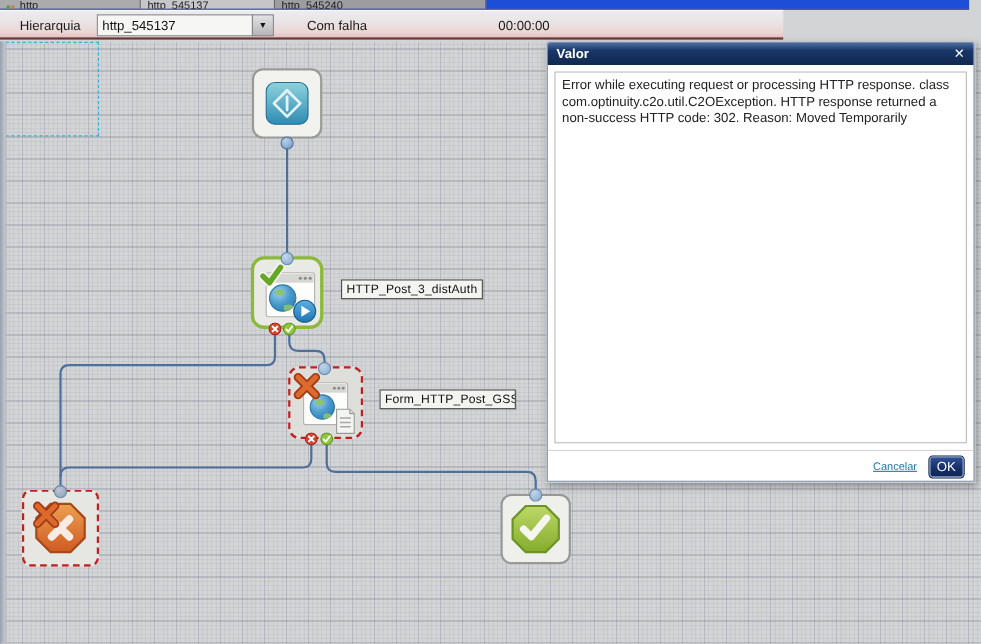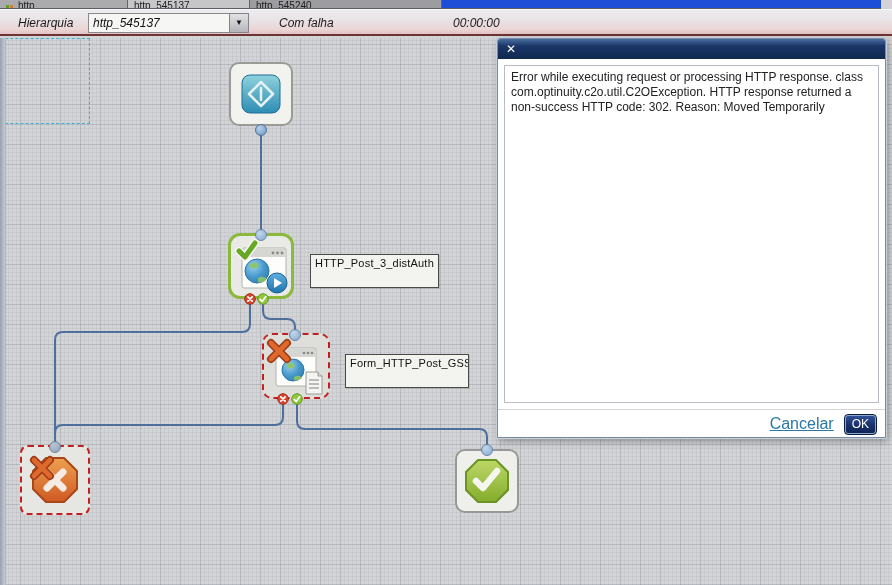--- a/index.html
+++ b/index.html
@@ -14,23 +14,23 @@
   .tab span { transform:translateY(3px); }
   .tab.t1 { width:128px; background:#ababad; }
   .tab.t2 { width:122px; background:#c6c6c8; }
   .tab.t3 { width:192px; background:#9d9da1; }
   .tab-icon { width:8px; height:8px; position:relative; transform:translateY(2px); }
   .tab-icon i { position:absolute; width:3px; height:3px; }
   .tab-icon i.a { left:0; top:2px; background:#58a030; }
   .tab-icon i.b { left:4px; top:2px; background:#d08030; }
 
   
-  .toolbar { position:absolute; left:0; top:9px; width:892px; height:27px;
+  .toolbar { position:absolute; left:0; top:9px; width:712px; height:27px;
     background:linear-gradient(#ececf0 0%, #e9e2e4 45%, #ecd6d6 80%, #e2c2c2 100%);
-    border-top:1px solid #f8f8fa; border-bottom:2px solid #6e3434;font-style:italic; }
+    border-top:1px solid #f8f8fa; border-bottom:2px solid #6e3434; }
   .toolbar .lbl { position:absolute; font-size:12px; color:#1a1a1a; top:6px; }
   .hier { left:18px; }
   .status { left:279px; }
   .timer { left:453px; }
   .ddl { position:absolute; left:88px; top:3px; width:142px; height:20px;
     background:#f6f6f4; border:1px solid #8a8a8e; font-size:12px; color:#111;
     padding:2px 4px; line-height:15px; }
   .ddl-btn { position:absolute; left:229px; top:3px; width:20px; height:20px;
     background:linear-gradient(#e2e2e4,#b6b6ba); border:1px solid #84848a;
     font-size:8px; color:#111; text-align:center; line-height:18px; cursor:pointer; }
@@ -62,40 +62,40 @@
     border:1px dashed #3cb0d4; z-index:2; }
   .form-node { left:262px; top:295px; width:68px; height:66px; background:#dededa;
     border:2px dashed #c02020; border-radius:10px; }
   .fail-node { left:20px; top:407px; width:70px; height:70px; background:#e6e6e2;
     border:2px dashed #c02020; border-radius:8px; display:flex; align-items:center; justify-content:center; }
   .ok-node { left:455px; top:411px; width:64px; height:64px; background:#efefeb;
     border:2px solid #98989a; border-radius:10px; display:flex; align-items:center; justify-content:center; }
 
   .marker { position:absolute; z-index:3; }
   .node-label { position:absolute; z-index:3; background:#f3f3f0; border:1px solid #4a4a4a;
-    font-size:11px; color:#111; padding:2px 4px 18px; white-space:nowrap; overflow:hidden;
+    font-size:11px; color:#111; padding:2px 4px 2px; white-space:nowrap; overflow:hidden;
     letter-spacing:0.2px; box-shadow:1px 1px 0 rgba(0,0,0,0.12); }
   .lab-http { left:310px; top:216px; }
   .lab-form { left:345px; top:316px; width:124px; }
 
   
   .dialog { position:absolute; left:497px; top:38px; width:389px; height:400px;
     background:#fff; border:1px solid #7a8aa2; outline:1px solid #c6ced8;
     border-radius:3px 3px 0 0; box-shadow:2px 3px 8px rgba(0,0,0,0.35); z-index:10; }
   .dlg-title { height:20px; background:linear-gradient(#4a6da0 0%, #1a3668 35%, #10294f 100%);
     border-radius:2px 2px 0 0; display:flex; align-items:center; padding:0 8px; }
   .dlg-title .t { color:#fff; font-size:12px; font-weight:bold; flex:1; }
   .dlg-close { color:#fff; font-size:12px; line-height:12px; cursor:pointer; }
   .dlg-body { padding:6px; height:350px; }
   .dlg-text { width:100%; height:100%; resize:none; border:1px solid #b8bcc4;
     font-family:"Liberation Sans", sans-serif; font-size:12px; line-height:15px;
     color:#222; padding:4px 6px; outline:none; background:#fff; }
   .dlg-footer { height:29px; border-top:1px solid #d4d4d4; display:flex;
     align-items:center; justify-content:flex-end; gap:10px; padding:0 8px; }
-  .cancel-link { color:#2878a8; font-size:16px; text-decoration:underline; cursor:pointer; }
+  .cancel-link { color:#2878a8; font-size:10px; text-decoration:underline; cursor:pointer; }
   .ok-btn { background:linear-gradient(#33539a 0%, #16306a 55%, #0e2452 100%);
     border:1px solid #0a1c40; outline:1px solid #8fa6c8; outline-offset:-2px;
     border-radius:4px; color:#fff; font-size:12px; font-weight:normal;
     padding:2px 7px 3px; cursor:pointer; }
 </style>
 </head>
 <body>
 
 <div class="tabstrip">
   <div class="tab t1">
@@ -257,20 +257,21 @@
       </linearGradient>
         </defs>
       <path d="M15,3 H33 L45,15 V33 L33,45 H15 L3,33 V15 Z" fill="url(#goct2)" stroke="#6a9424" stroke-width="2" stroke-linejoin="round"></path>
       <path d="M13,24 L20,31 L34,14" fill="none" stroke="#f6f6f0" stroke-width="6.5" stroke-linecap="round" stroke-linejoin="round"></path>
     </svg>
   </div>
 </div>
 
 <div class="dialog">
   <div class="dlg-title">
+    <span class="t">Valor</span>
     <span class="dlg-close">✕</span>
   </div>
   <div class="dlg-body">
     <textarea class="dlg-text" spellcheck="false" style="">Error while executing request or processing HTTP response. class com.optinuity.c2o.util.C2OException. HTTP response returned a non-success HTTP code: 302. Reason: Moved Temporarily</textarea>
   </div>
   <div class="dlg-footer">
     <a class="cancel-link">Cancelar</a>
     <button class="ok-btn">OK</button>
   </div>
 </div>

